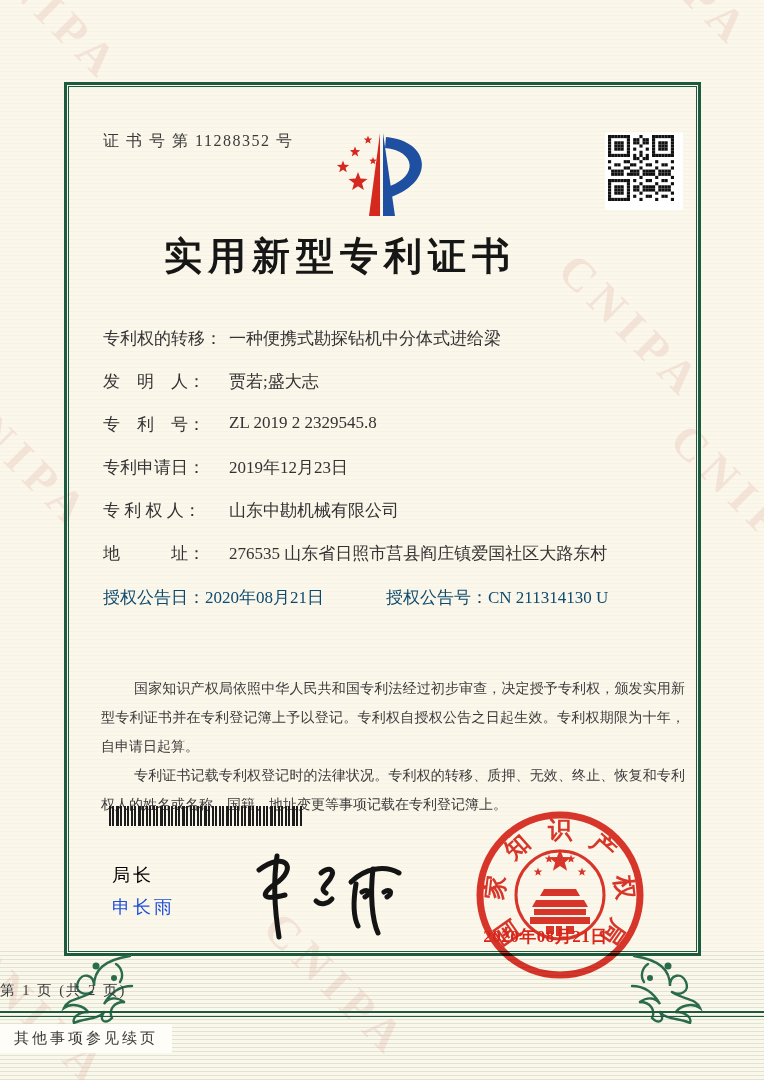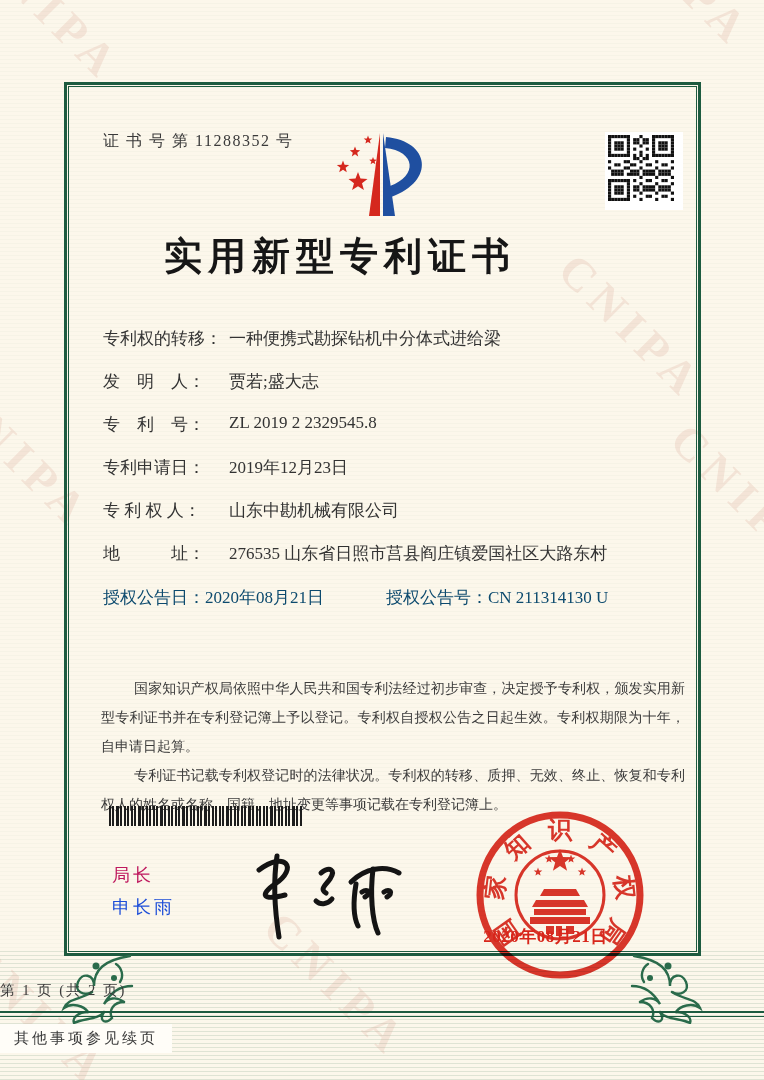--- a/index.html
+++ b/index.html
@@ -26,21 +26,21 @@
   .frow{height:43px;display:flex;align-items:flex-start;}
   .flabel{display:inline-block;width:126px;white-space:nowrap;}
   .fvalue{white-space:nowrap;text-align:center;}
   .grant-row{left:103px;top:586px;width:582px;display:flex;z-index:3;font-size:17px;color:#0c4a6e;}
   .grant-left{width:283px;white-space:nowrap;}
   .grant-right{white-space:nowrap;}
   .body-text{left:101px;top:626px;width:584px;z-index:3;font-size:14px;line-height:29px;
     color:#3b3b3b;text-align:justify;margin-top:48px;}
   .body-text p{margin:0;text-indent:33px;}
   .barcode{left:109px;top:806px;z-index:3;}
-  .director-title{left:112px;top:863px;font-size:18px;letter-spacing:3px;color:#be185d;z-index:3;}
+  .director-title{left:112px;top:863px;font-size:18px;letter-spacing:3px;color:#000000;z-index:3;}
   .director-name{left:112px;top:895px;font-size:18px;letter-spacing:3px;color:#1d4ed8;z-index:3;}
   .signature{left:215px;top:840px;z-index:3;}
   .seal{left:465px;top:800px;z-index:5;opacity:.92;mix-blend-mode:multiply;}
   .seal-date{left:468px;top:925px;width:155px;text-align:center;font-size:17px;font-weight:bold;
     color:#d8261b;z-index:6;letter-spacing:.5px;white-space:nowrap;}
   .page-info{left:0;top:981px;width:732px;text-align:left;font-size:14.5px;letter-spacing:2px;
     color:#3a3a3a;z-index:3;}
   .bottom-rule{left:0;top:1011px;width:764px;height:3px;border-top:2.5px solid #1d5b40;
     border-bottom:1.5px solid #1d5b40;z-index:3;}
   .footer-note{left:0;top:1024px;width:664px;text-align:left;z-index:3;font-size:15px;}

